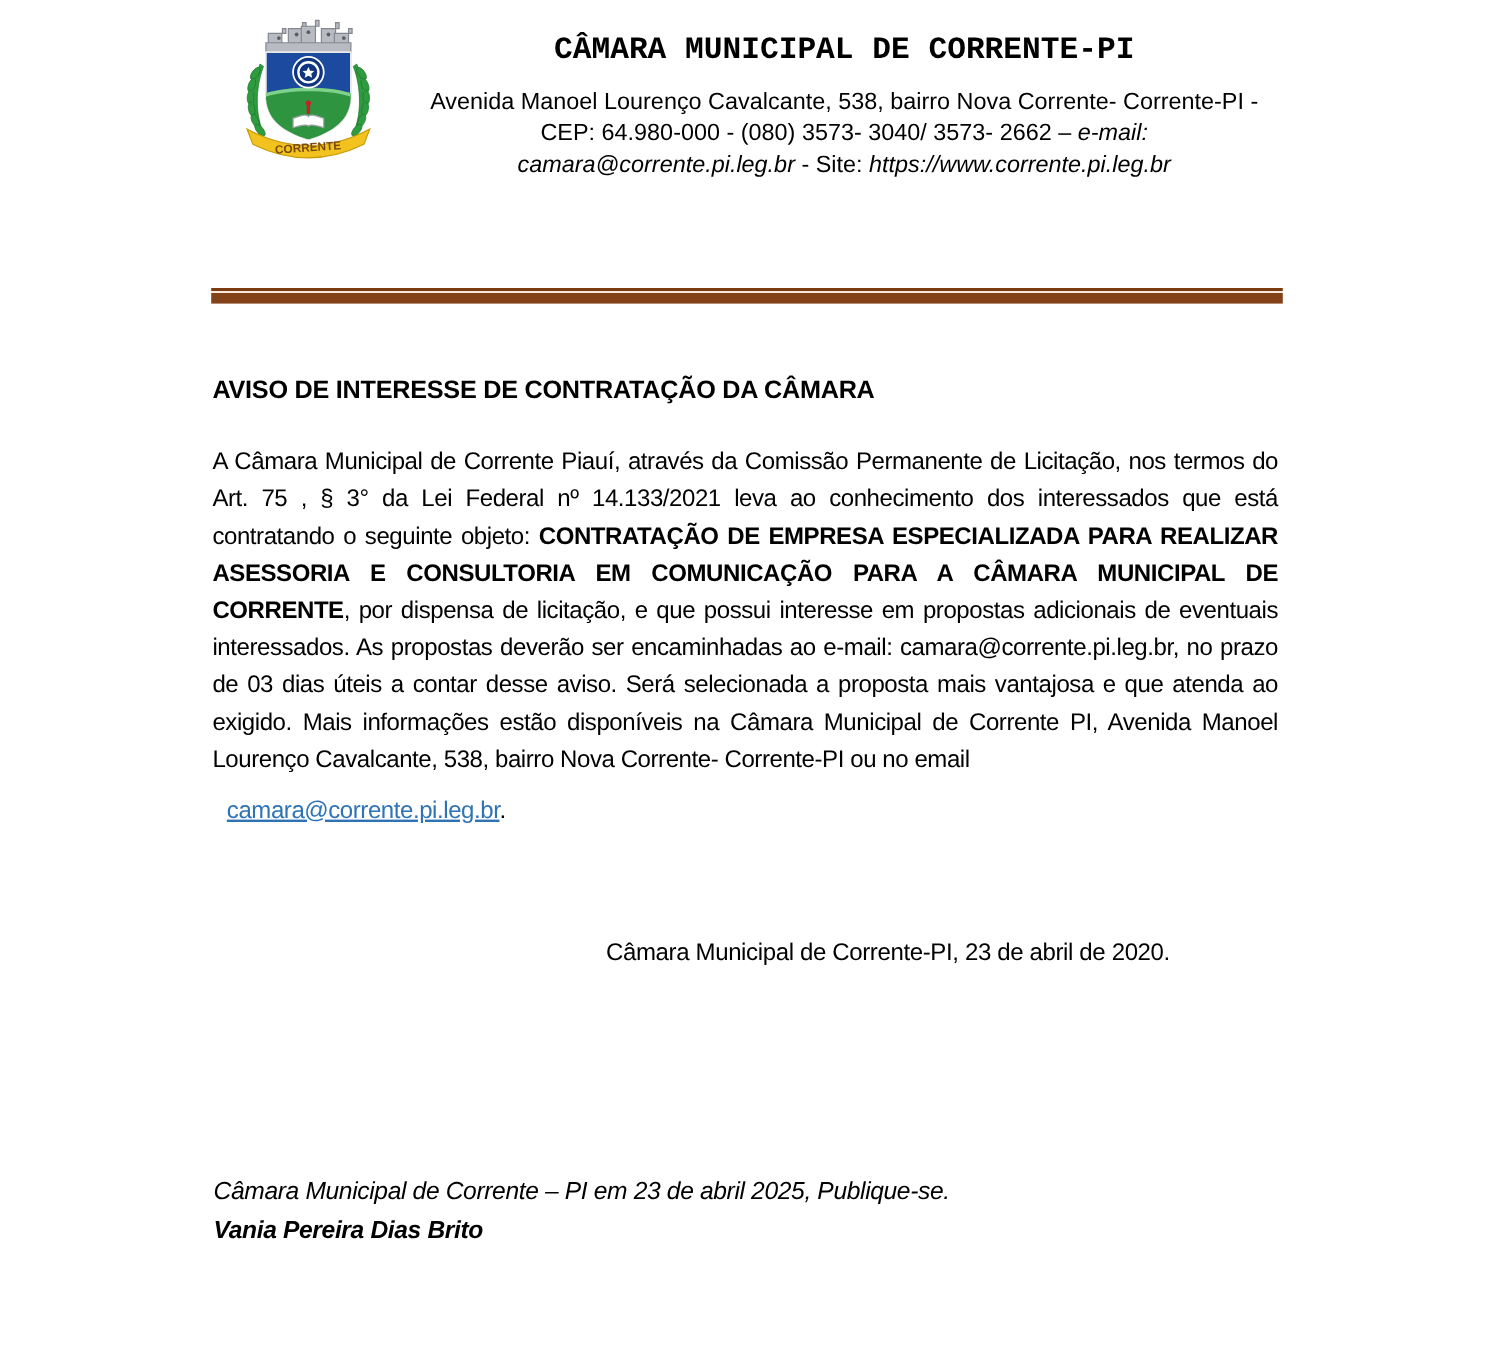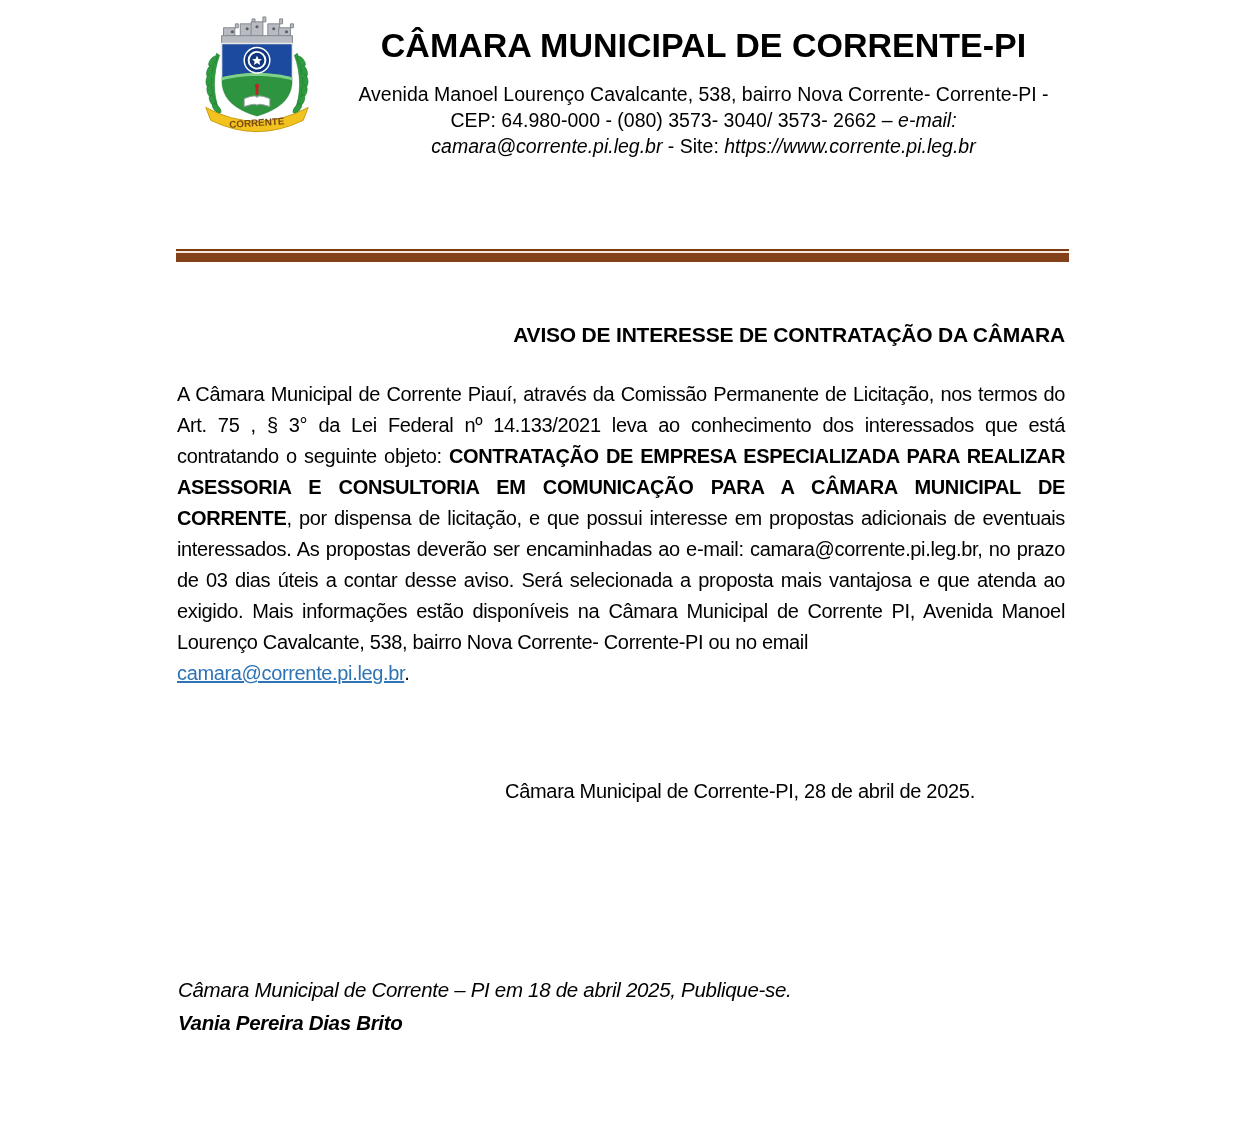--- a/index.html
+++ b/index.html
@@ -22,24 +22,25 @@
     padding: 14px 172px 0 188px;
     gap: 12px;
   }
   .logo { flex: 0 0 138px; }
   .letterhead-text {
     flex: 1;
     text-align: center;
   }
   .org-title {
     margin: 12px 0 10px 0;
-    font-size: 34px;
+    font-size: 26px;
     font-weight: 700;
     letter-spacing: 0px;
     white-space: nowrap;
+    font-family: Liberation Mono, monospace;
   }
   .org-address {
     margin: 16px;
     font-size: 19.5px;
     line-height: 26px;
   }
   .org-address em { font-style: italic; }
 
   
   .divider {
@@ -52,37 +53,37 @@
       #84421a 4.5px, #84421a 13px
     );
   }
 
   
   .content {
     margin: 0 176px 0 177px; 
   }
   .notice-heading {
     margin: 56px 0 0 0;
-    text-align: right;
+    text-align: left;
     font-size: 21px;
     font-weight: 700;
     line-height: 33px;
     letter-spacing: -0.2px;
   }
   .body-text {
     margin: 28px 0 0 0;
     font-size: 20px;
     line-height: 31px;
     letter-spacing: -0.35px;
     text-align: justify;
     font-stretch: semi-condensed;
   }
   .body-text strong { font-weight: 700; }
   .email-line {
-    margin: 0;
+    margin: 12px;
     font-size: 20px;
     line-height: 31px;
     letter-spacing: -0.35px;
   }
   .email-line a {
     color: #2e74b5;
     text-decoration: underline;
     cursor: pointer;
   }
   .dateline {
@@ -174,21 +175,21 @@
 
   <div class="divider"></div>
 
   <main class="content">
     <h2 class="notice-heading"><span>AVISO DE INTERESSE DE CONTRATAÇÃO DA CÂMARA</span><br></h2>
 
     <p class="body-text"><span>A Câmara Municipal de Corrente Piauí, através da Comissão Permanente de Licitação, nos termos do Art. 75 , § 3° da Lei Federal nº 14.133/2021 leva ao conhecimento dos interessados que está contratando o seguinte objeto: </span><strong>CONTRATAÇÃO DE EMPRESA ESPECIALIZADA PARA REALIZAR ASESSORIA E CONSULTORIA EM COMUNICAÇÃO PARA A CÂMARA MUNICIPAL DE CORRENTE</strong><span>, por dispensa de licitação, e que possui interesse em propostas adicionais de eventuais interessados. As propostas deverão ser encaminhadas ao e-mail: camara@corrente.pi.leg.br, no prazo de 03 dias úteis a contar desse aviso. Será selecionada a proposta mais vantajosa e que atenda ao exigido. Mais informações estão disponíveis na Câmara Municipal de Corrente PI, Avenida Manoel Lourenço Cavalcante, 538, bairro Nova Corrente- Corrente-PI  ou no email</span></p>
 
     <p class="email-line"><a>camara@corrente.pi.leg.br</a><span>.</span></p>
 
-    <p class="dateline">Câmara Municipal de Corrente-PI, 28 de abril de 2025.</p>
+    <p class="dateline">Câmara Municipal de Corrente-PI, 23 de abril de 2020.</p>
 
     <div class="signature">
-      <p class="sig-publish">Câmara Municipal de Corrente – PI em 18 de abril 2025, Publique-se.</p>
+      <p class="sig-publish">Câmara Municipal de Corrente – PI em 23 de abril 2025, Publique-se.</p>
       <p class="sig-name">Vania Pereira Dias Brito</p>
     </div>
   </main>
 
 </div>
 
 </body></html>

